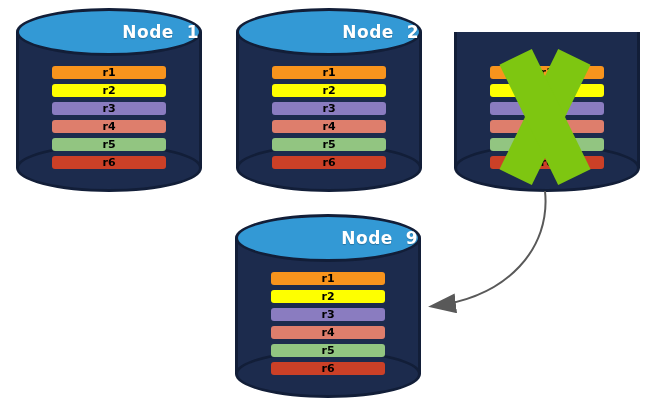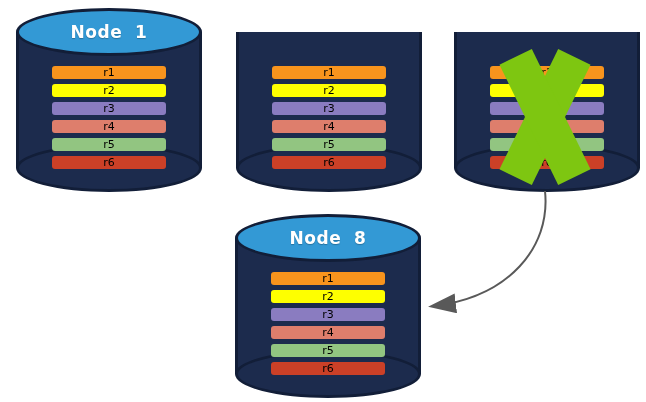--- a/index.html
+++ b/index.html
@@ -26,39 +26,39 @@
     border:3px solid var(--edge);
     border-radius:50%;
     box-sizing:border-box;
   }
   .cyl-top{
     position:absolute;left:0;top:0;width:186px;height:48px;
     background:var(--top);
     border:3px solid var(--edge);
     border-radius:50%;
     box-sizing:border-box;
-    display:flex;align-items:center;justify-content:center;
+    display:flex;align-items:center;justify-content:flex-end;
     z-index:3;
   }
   .node-title{
     color:var(--title);
     font-size:17px;font-weight:bold;
     white-space:pre;
     letter-spacing:.5px;
     text-shadow:0 1px 1px rgba(0,0,0,.25);
   }
   .rows{
     position:absolute;left:36px;top:58px;width:114px;
     z-index:2;
   }
   .row{
     height:13px;line-height:13px;margin-bottom:5px;
     border-radius:3px;
     text-align:center;
-    font-size:11px;font-weight:normal;color:var(--rowtext);
+    font-size:11px;font-weight:bold;color:var(--rowtext);
   }
 
   
   .xmark{
     position:absolute;left:44px;top:44px;width:94px;height:130px;
     z-index:5;
   }
   .xmark .bar{
     position:absolute;left:29px;top:-2px;width:36px;height:134px;
     background:var(--xgreen);
@@ -94,20 +94,23 @@
     <div class="cyl-rect"></div>
     <div class="cyl-bottom"></div>
     <div class="rows">
         <div class="row" style="background: rgb(248, 148, 29);">r1</div>
         <div class="row" style="background: rgb(254, 255, 0);">r2</div>
         <div class="row" style="background: rgb(138, 124, 192);">r3</div>
         <div class="row" style="background: rgb(222, 126, 108);">r4</div>
         <div class="row" style="background: rgb(146, 197, 129);">r5</div>
         <div class="row" style="background: rgb(203, 64, 39);">r6</div>
       </div>
+    <div class="cyl-top">
+      <span class="node-title">Node  2</span>
+    </div>
   </div>
 
   <div class="node" style="left:454px;top:8px;">
     <div class="cyl-rect"></div>
     <div class="cyl-bottom"></div>
     <div class="rows">
         <div class="row" style="background: rgb(248, 148, 29);">r1</div>
         <div class="row" style="background: rgb(254, 255, 0);">r2</div>
         <div class="row" style="background: rgb(138, 124, 192);">r3</div>
         <div class="row" style="background: rgb(222, 126, 108);">r4</div>
@@ -125,21 +128,21 @@
     <div class="cyl-bottom"></div>
     <div class="rows">
         <div class="row" style="background: rgb(248, 148, 29);">r1</div>
         <div class="row" style="background: rgb(254, 255, 0);">r2</div>
         <div class="row" style="background: rgb(138, 124, 192);">r3</div>
         <div class="row" style="background: rgb(222, 126, 108);">r4</div>
         <div class="row" style="background: rgb(146, 197, 129);">r5</div>
         <div class="row" style="background: rgb(203, 64, 39);">r6</div>
       </div>
     <div class="cyl-top">
-      <span class="node-title">Node  8</span>
+      <span class="node-title">Node  9</span>
     </div>
   </div>
 
   <svg class="arrow-layer" viewBox="0 0 646 402">
     <defs>
       <marker id="ah" markerWidth="14" markerHeight="12" refX="11" refY="5" orient="auto">
         <polygon points="0,0 14,5 0,10" class="arrow-head" fill="#595959"></polygon>
       </marker>
     </defs>
     <path d="M 545 191 C 551 248 508 297 434 306" fill="none" stroke-width="2" marker-end="url(#ah)" class="arrow-path" stroke="#595959"></path>

